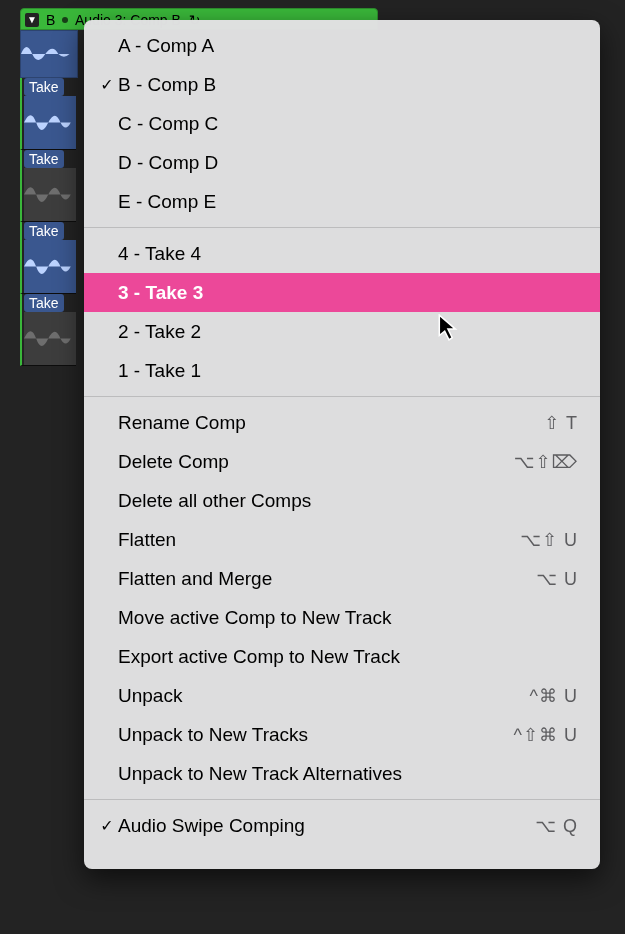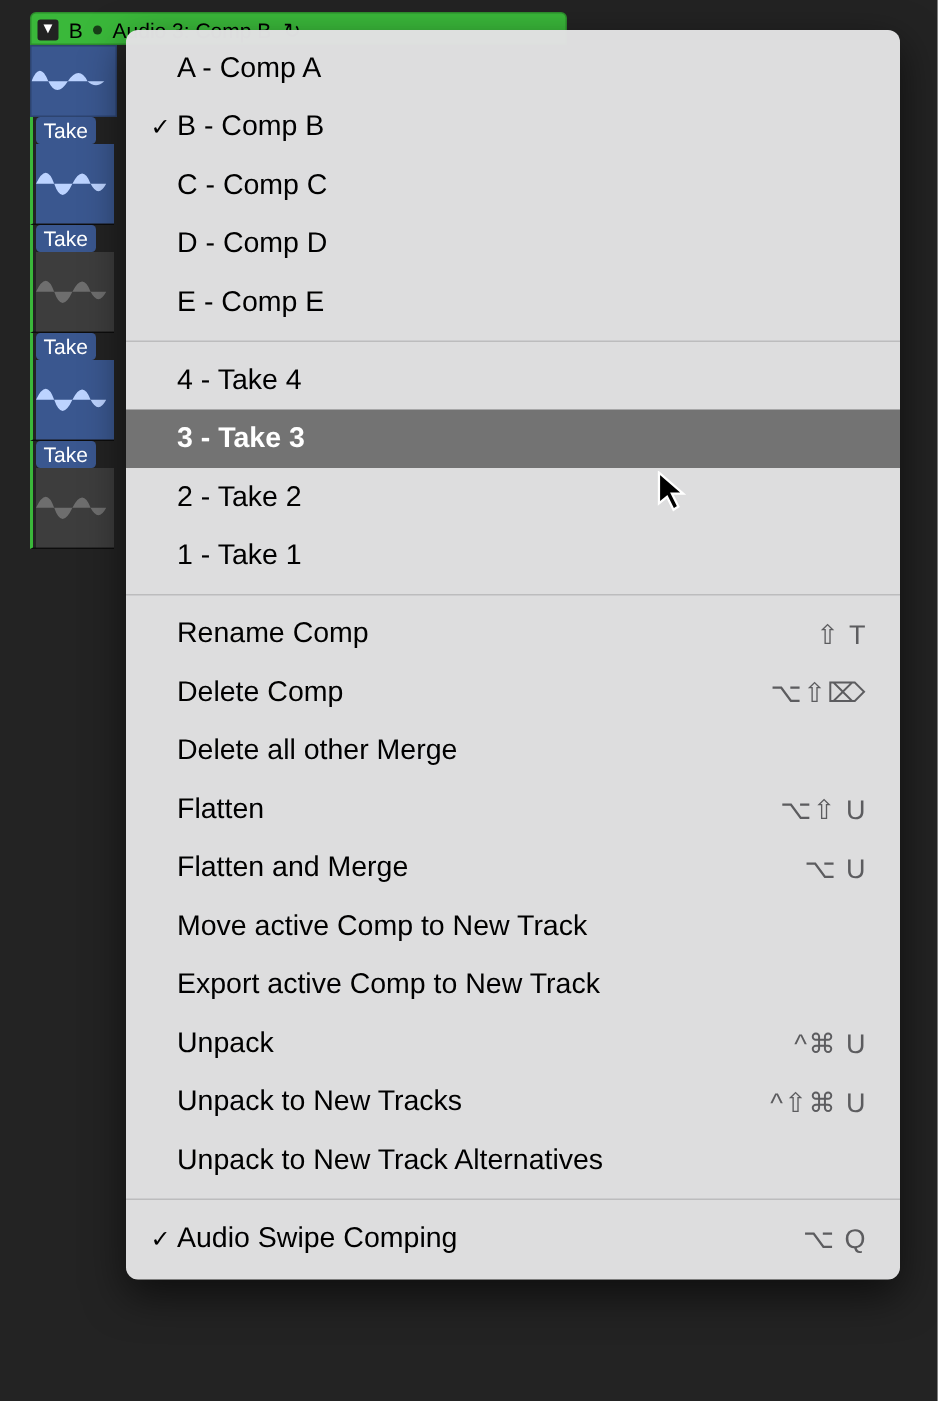--- a/index.html
+++ b/index.html
@@ -66,21 +66,21 @@
       border:1px solid #2d4470;
       display:flex; align-items:center;
     }
     .menu {
       position: absolute;
       left: 84px; top: 20px;
       width: 516px;
       background: rgba(225,225,226,0.985);
       border-radius: 8px;
       box-shadow: 0 10px 28px rgba(0,0,0,0.6);
-      padding: 6px 0 8px 0;
+      padding: 6px 0 24px 0;
       font-size: 19px;
       color: #000;
     }
     .menu-item {
       display: flex;
       align-items: center;
       height: 39px;
       padding: 0 22px 0 12px;
       cursor: default;
     }
@@ -88,21 +88,21 @@
       width: 22px; text-align: center;
       font-size: 16px;
     }
     .menu-item .lbl { flex: 1; }
     .menu-item .shortcut {
       color: #5c5c5f;
       font-size: 18px;
       letter-spacing: 1px;
     }
     .menu-item.highlight {
-      background: #737373;
+      background: #ec4899;
       color: #fff;
       font-weight: 600;
     }
     .menu-sep {
       height: 1px;
       background: #bcbcbd;
       margin: 6px 0;
     }
     .cursor {
       position: absolute;
@@ -207,21 +207,21 @@
       <span class="lbl">Rename Comp</span>
       <span class="shortcut">⇧ T</span>
     </div>
     <div class="menu-item">
       <span class="check"></span>
       <span class="lbl">Delete Comp</span>
       <span class="shortcut">⌥⇧⌦</span>
     </div>
     <div class="menu-item">
       <span class="check"></span>
-      <span class="lbl">Delete all other Merge</span>
+      <span class="lbl">Delete all other Comps</span>
       <span class="shortcut"></span>
     </div>
     <div class="menu-item">
       <span class="check"></span>
       <span class="lbl">Flatten</span>
       <span class="shortcut">⌥⇧ U</span>
     </div>
     <div class="menu-item">
       <span class="check"></span>
       <span class="lbl">Flatten and Merge</span>

